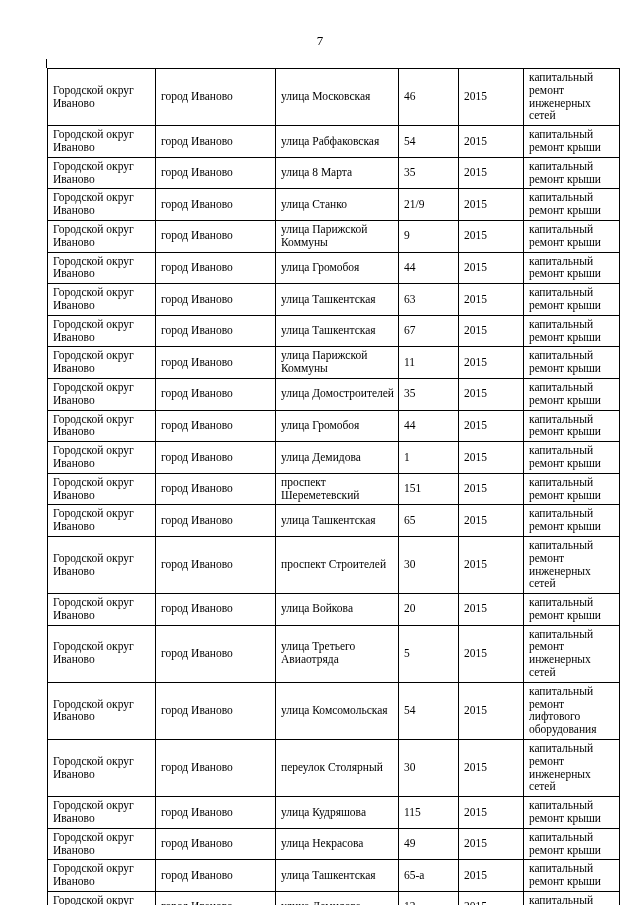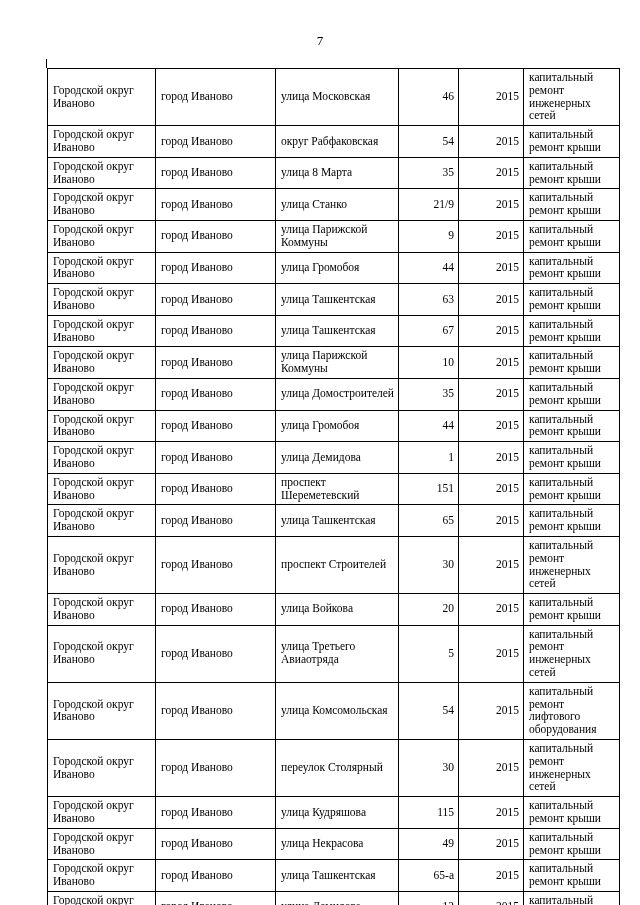--- a/index.html
+++ b/index.html
@@ -43,21 +43,21 @@
   }
   table.repair-table td {
     border: 1px solid #000000;
     font-size: 11.5px;
     line-height: 12.8px;
     padding: 2px 4px 3px 5px;
     vertical-align: middle;
     word-wrap: break-word;
   }
   td.col-house, td.col-year {
-    text-align: right;
+    text-align: left;
     padding-left: 2px;
     padding-right: 2px;
   }
   col.c-district { width: 108px; }
   col.c-city     { width: 120px; }
   col.c-street   { width: 123px; }
   col.c-house    { width: 60px;  }
   col.c-year     { width: 65px;  }
   col.c-work     { width: 96px;  }
 </style>
@@ -82,21 +82,21 @@
     <td class="col-district">Городской округ Иваново</td>
     <td class="col-city">город Иваново</td>
     <td class="col-street">улица Московская</td>
     <td class="col-house">46</td>
     <td class="col-year">2015</td>
     <td class="col-work">капитальный ремонт инженерных сетей</td>
   </tr>
       <tr>
     <td class="col-district">Городской округ Иваново</td>
     <td class="col-city">город Иваново</td>
-    <td class="col-street">округ Рабфаковская</td>
+    <td class="col-street">улица Рабфаковская</td>
     <td class="col-house">54</td>
     <td class="col-year">2015</td>
     <td class="col-work">капитальный ремонт крыши</td>
   </tr>
       <tr>
     <td class="col-district">Городской округ Иваново</td>
     <td class="col-city">город Иваново</td>
     <td class="col-street">улица 8 Марта</td>
     <td class="col-house">35</td>
     <td class="col-year">2015</td>
@@ -139,21 +139,21 @@
     <td class="col-city">город Иваново</td>
     <td class="col-street">улица Ташкентская</td>
     <td class="col-house">67</td>
     <td class="col-year">2015</td>
     <td class="col-work">капитальный ремонт крыши</td>
   </tr>
       <tr>
     <td class="col-district">Городской округ Иваново</td>
     <td class="col-city">город Иваново</td>
     <td class="col-street">улица Парижской Коммуны</td>
-    <td class="col-house">10</td>
+    <td class="col-house">11</td>
     <td class="col-year">2015</td>
     <td class="col-work">капитальный ремонт крыши</td>
   </tr>
       <tr>
     <td class="col-district">Городской округ Иваново</td>
     <td class="col-city">город Иваново</td>
     <td class="col-street">улица Домостроителей</td>
     <td class="col-house">35</td>
     <td class="col-year">2015</td>
     <td class="col-work">капитальный ремонт крыши</td>

